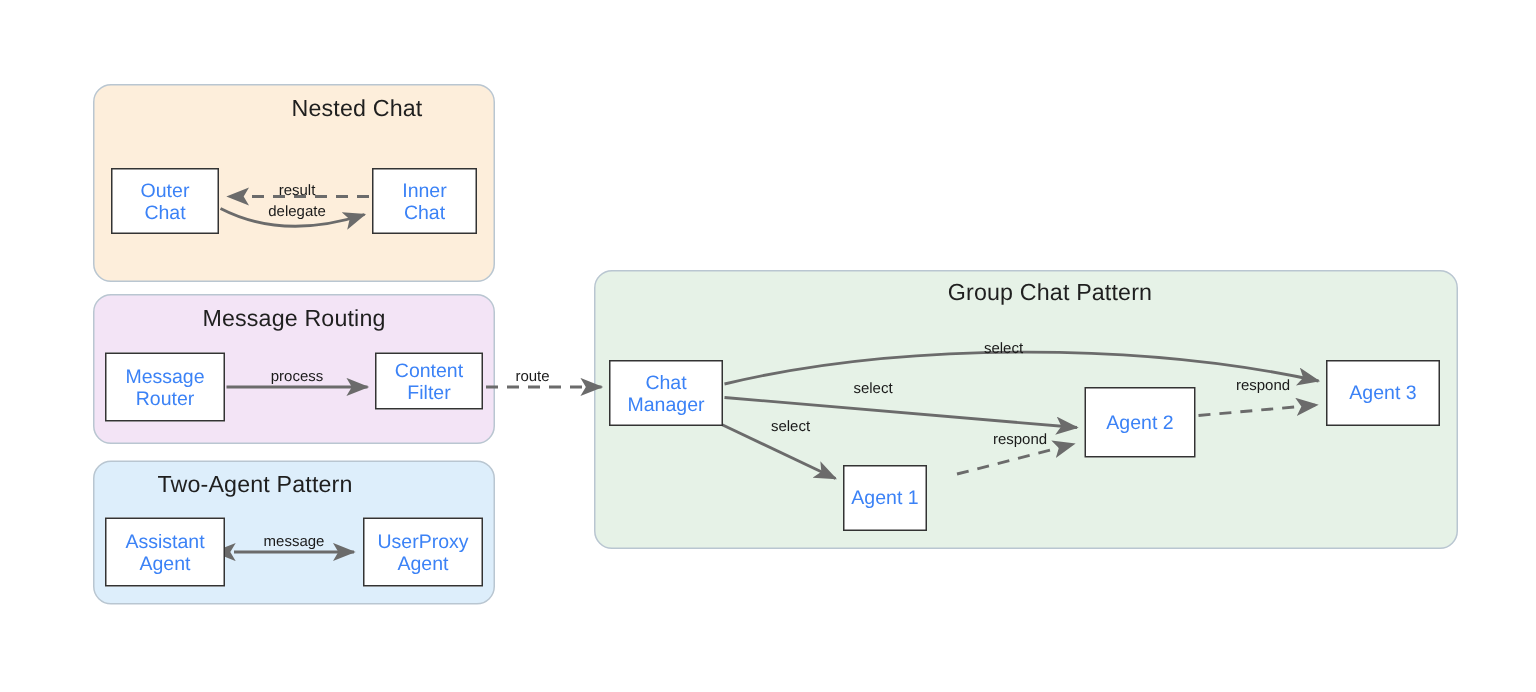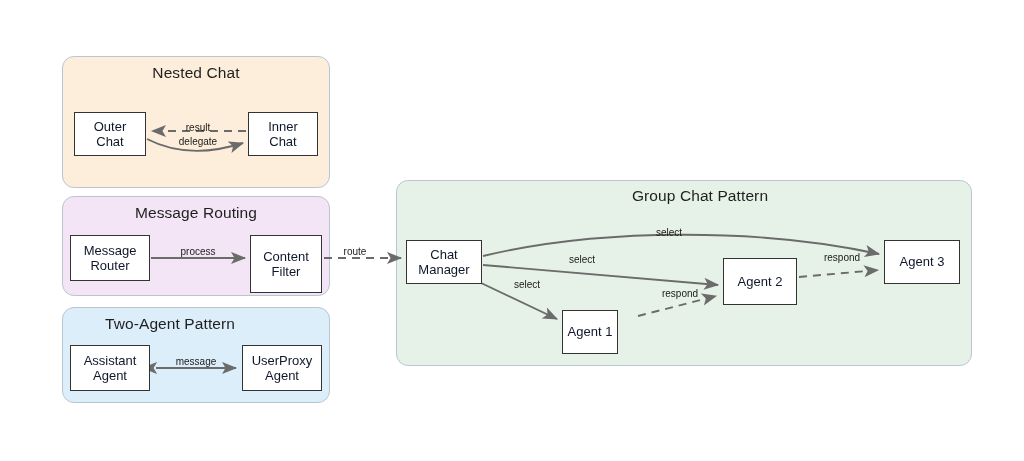--- a/index.html
+++ b/index.html
@@ -40,21 +40,21 @@
     position: absolute;
     box-sizing: border-box;
     background: #ffffff;
     border: 1.6px solid #333333;
     display: flex;
     align-items: center;
     justify-content: center;
     text-align: center;
     font-size: 13px;
     line-height: 15.5px;
-    color: #0f172a;
+    color: #3b82f6;
     white-space: pre-line;
   }
   .edge-label {
     position: absolute;
     font-size: 10px;
     color: #1a1a1a;
     white-space: nowrap;
     text-align: center;
   }
   svg.wires {
@@ -66,21 +66,21 @@
     pointer-events: none;
   }
 </style>
 </head>
 <body>
 
 <div id="canvas">
 
   <div class="panel" style="left:62px; top:56px; width:268px; height:132px; background:#fdeedb;">
   </div>
-  <div class="panel-title" style="left:62px; top:64px; width:268px;">Nested Chat</div>
+  <div class="panel-title" style="left:62px; top:64px; width:268px;padding-left:42px;">Nested Chat</div>
 
   <div class="panel" style="left:62px; top:196px; width:268px; height:100px; background:#f3e4f6;">
   </div>
   <div class="panel-title" style="left:62px; top:204px; width:268px;">Message Routing</div>
 
   <div class="panel" style="left:62px; top:307px; width:268px; height:96px; background:#ddeefb;">
   </div>
   <div class="panel-title" style="left:62px; top:315px; width:216px;">Two-Agent Pattern</div>
 
   <div class="panel" style="left:396px; top:180px; width:576px; height:186px; background:#e6f2e7;">
@@ -138,21 +138,21 @@
     </g>
   </svg>
 
   <div class="node" style="left:74px; top:112px; width:72px; height:44px;">Outer
 Chat</div>
   <div class="node" style="left:248px; top:112px; width:70px; height:44px;">Inner
 Chat</div>
 
   <div class="node" style="left:70px; top:235px; width:80px; height:46px;">Message
 Router</div>
-  <div class="node" style="left:250px; top:235px; width:72px; height:58px;">Content
+  <div class="node" style="left:250px; top:235px; width:72px; height:38px;">Content
 Filter</div>
 
   <div class="node" style="left:70px; top:345px; width:80px; height:46px;">Assistant
 Agent</div>
   <div class="node" style="left:242px; top:345px; width:80px; height:46px;">UserProxy
 Agent</div>
 
   <div class="node" style="left:406px; top:240px; width:76px; height:44px;">Chat
 Manager</div>
   <div class="node" style="left:562px; top:310px; width:56px; height:44px;">Agent 1</div>

